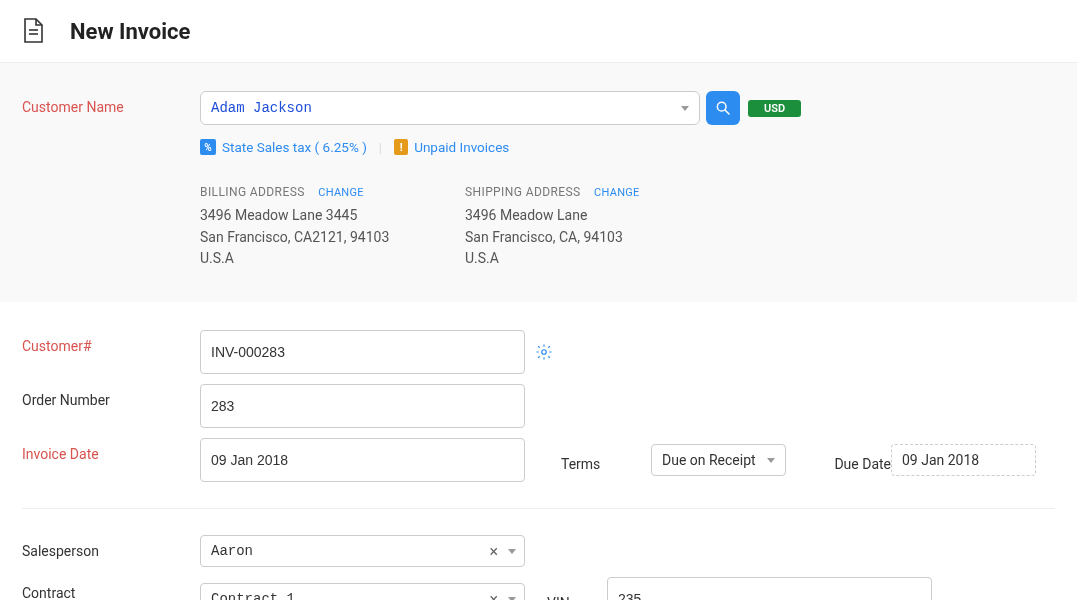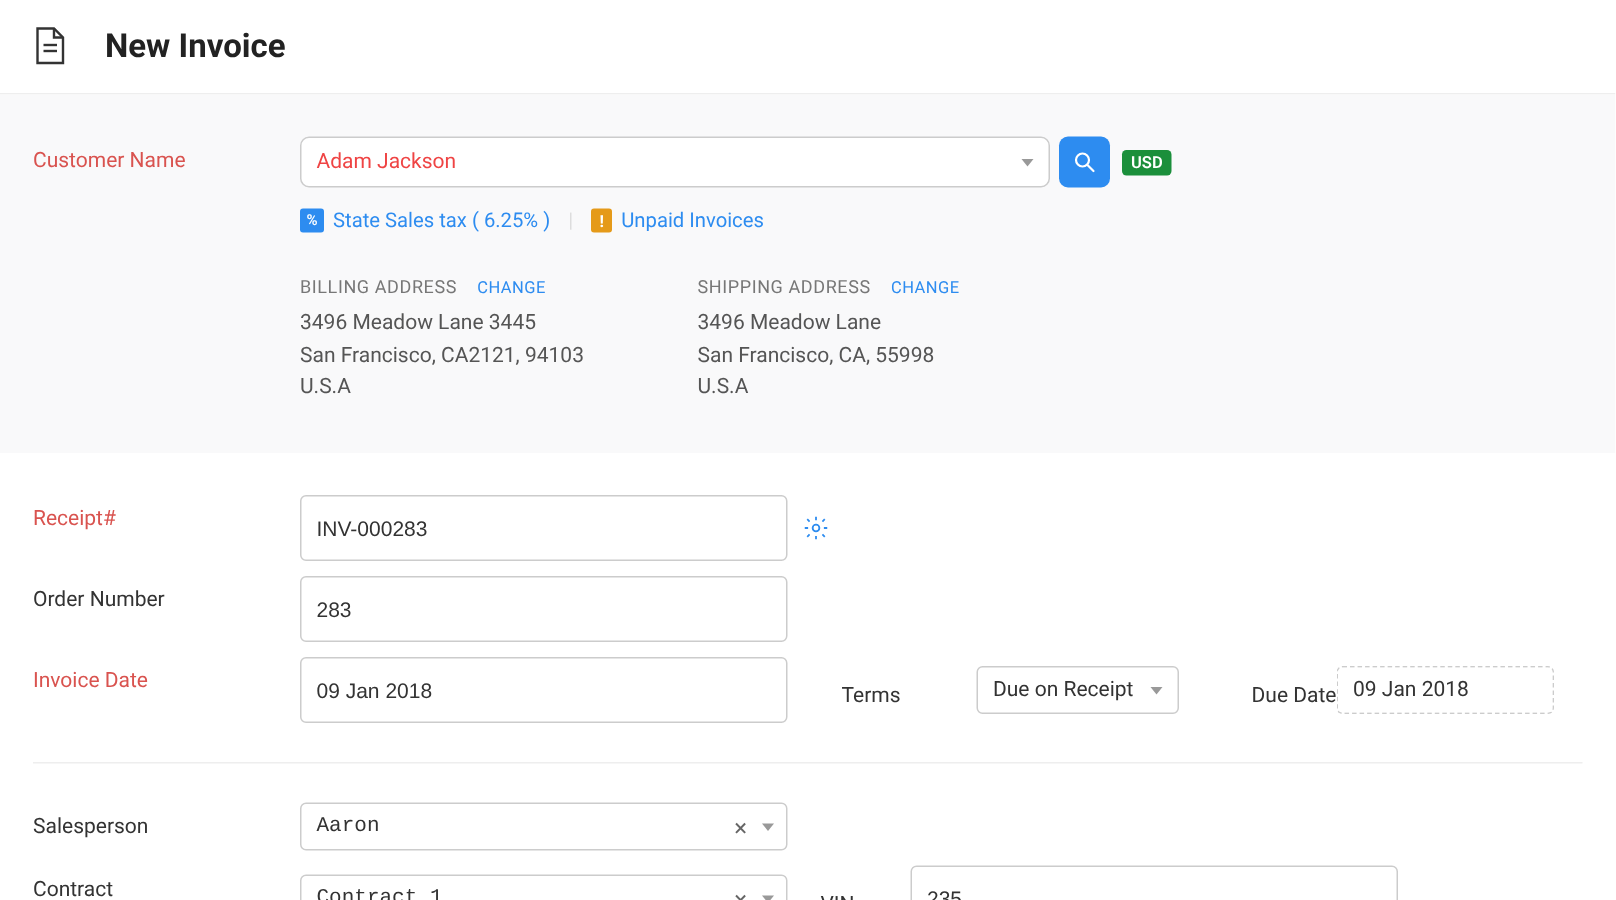--- a/index.html
+++ b/index.html
@@ -62,21 +62,21 @@
     height: 34px;
     border: 1px solid #ccc;
     border-radius: 6px;
     background: #fff;
     display: flex;
     align-items: center;
     padding: 0 10px;
     position: relative;
     cursor: pointer;
   }
-  .customer-select .value { flex: 1; color: #ef4444; }
+  .customer-select .value { flex: 1; color: #1d4ed8; font-family: Liberation Mono, monospace; }
   .chevron {
     width: 0; height: 0;
     border-left: 4px solid transparent;
     border-right: 4px solid transparent;
     border-top: 5px solid #999;
     margin-left: 6px;
   }
   .search-btn {
     width: 34px; height: 34px;
     background: #2d8cf0;
@@ -87,21 +87,21 @@
     align-items: center;
     justify-content: center;
     cursor: pointer;
   }
   .search-btn svg { stroke: #fff; }
   .usd-badge {
     background: #1b8f3b;
     color: #fff;
     font-size: 11px;
     font-weight: 600;
-    padding: 2px 6px;
+    padding: 2px 16px;
     border-radius: 3px;
     margin-left: 8px;
   }
   .tax-row {
     margin-top: 14px;
     display: flex;
     align-items: center;
     font-size: 13.5px;
   }
   .pct-badge {
@@ -248,32 +248,32 @@
             <div>3496 Meadow Lane 3445</div>
             <div>San Francisco, CA2121, 94103</div>
             <div>U.S.A</div>
           </div>
         </div>
         <div class="addr-block">
           <span class="addr-title">SHIPPING ADDRESS</span>
           <span class="addr-change">CHANGE</span>
           <div class="addr-lines">
             <div>3496 Meadow Lane</div>
-            <div>San Francisco, CA, 55998</div>
+            <div>San Francisco, CA, 94103</div>
             <div>U.S.A</div>
           </div>
         </div>
       </div>
     </div>
   </div>
 </div>
 
 <div class="section">
   <div class="row">
-    <div class="label-col required">Receipt#</div>
+    <div class="label-col required">Customer#</div>
     <div class="field-col">
       <input class="input w-325" value="INV-000283" style="">
       <span class="gear-icon">
         <svg width="18" height="18" viewBox="0 0 24 24" fill="none" stroke="#2d8cf0" stroke-width="1.6">
           <circle cx="12" cy="12" r="3"></circle>
           <path d="M12 2v3M12 19v3M4.2 4.2l2.1 2.1M17.7 17.7l2.1 2.1M2 12h3M19 12h3M4.2 19.8l2.1-2.1M17.7 6.3l2.1-2.1"></path>
         </svg>
       </span>
     </div>
   </div>

